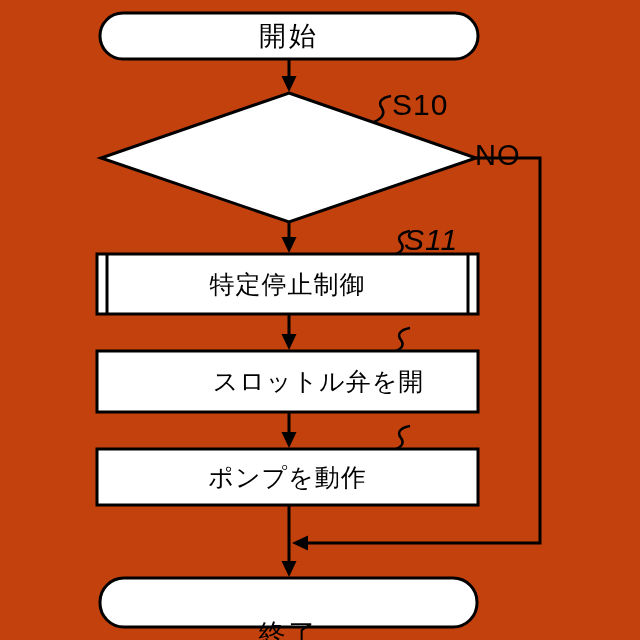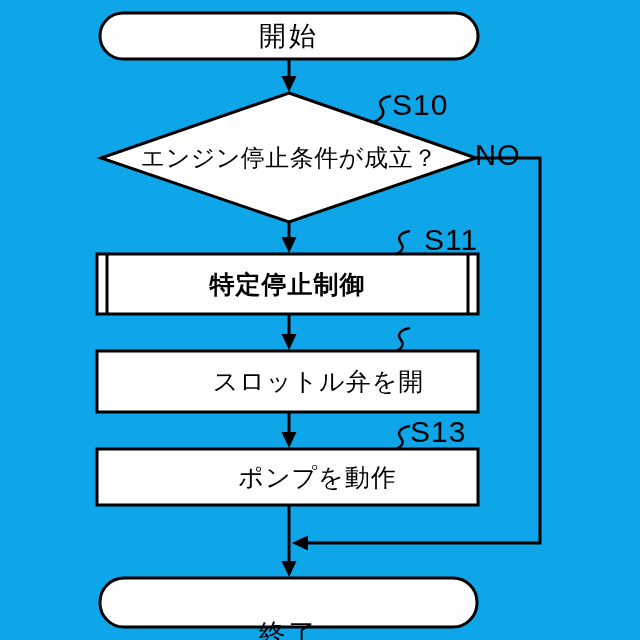--- a/index.html
+++ b/index.html
@@ -4,21 +4,21 @@
 <style>
   html, body {
     margin: 0;
     padding: 0;
     background: #ffffff;
   }
   .stage {
     position: relative;
     width: 640px;
     height: 640px;
-    background: #0ea5e9;
+    background: #c2410c;
     overflow: hidden;
     font-family: "Liberation Sans", "DejaVu Sans", sans-serif;
     color: #000000;
   }
   .stage svg {
     position: absolute;
     left: 0;
     top: 0;
   }
   .lbl {
@@ -95,33 +95,31 @@
     <g stroke="#000000" stroke-width="2.5" fill="none">
       <path d="M 391 96 C 380 98, 378 103, 382 108 C 385 113, 383 118, 374 122"></path>
       <path d="M 410 231 C 399 233, 397 238, 401 243 C 404 247, 403 251, 396 254"></path>
       <path d="M 410 328 C 399 330, 397 335, 401 340 C 404 344, 403 348, 396 351"></path>
       <path d="M 410 426 C 399 428, 397 433, 401 438 C 404 442, 403 446, 396 449"></path>
     </g>
   </svg>
 
   <div class="lbl node-label terminal-label" style="left:100px; top:13px; width:378px; line-height:46px;">開始</div>
 
-  <div class="lbl node-label decision-label" style="left:99px; top:145px; width:380px; line-height:26px;">エンジン停止条件が成立？</div>
 
-  <div class="lbl node-label process-label" style="left:97px; top:254px; width:381px; line-height:60px;font-weight:bold;">特定停止制御</div>
+  <div class="lbl node-label process-label" style="left:97px; top:254px; width:381px; line-height:60px;">特定停止制御</div>
 
   <div class="lbl node-label process-label" style="left:97px; top:351px; width:443px; line-height:61px;border-radius:28px;">スロットル弁を開</div>
 
-  <div class="lbl node-label process-label" style="left:97px; top:449px; width:441px; line-height:56px;">ポンプを動作</div>
+  <div class="lbl node-label process-label" style="left:97px; top:449px; width:381px; line-height:56px;">ポンプを動作</div>
 
   <div class="lbl node-label terminal-label" style="left:100px; top:578px; width:377px; line-height:49px;margin-top:32px;">終了</div>
 
   <div class="lbl step-label" style="left:392px; top:88px;">S10</div>
 
-  <div class="lbl step-label" style="left:424px; top:223px;">S11</div>
+  <div class="lbl step-label" style="left:404px; top:223px;font-style:italic;">S11</div>
 
 
-  <div class="lbl step-label" style="left:410px; top:415px;">S13</div>
 
   <div class="lbl branch-label" style="left:475px; top:125px;margin-top:14px;">NO</div>
 
 
 </div>
 
 </body></html>

